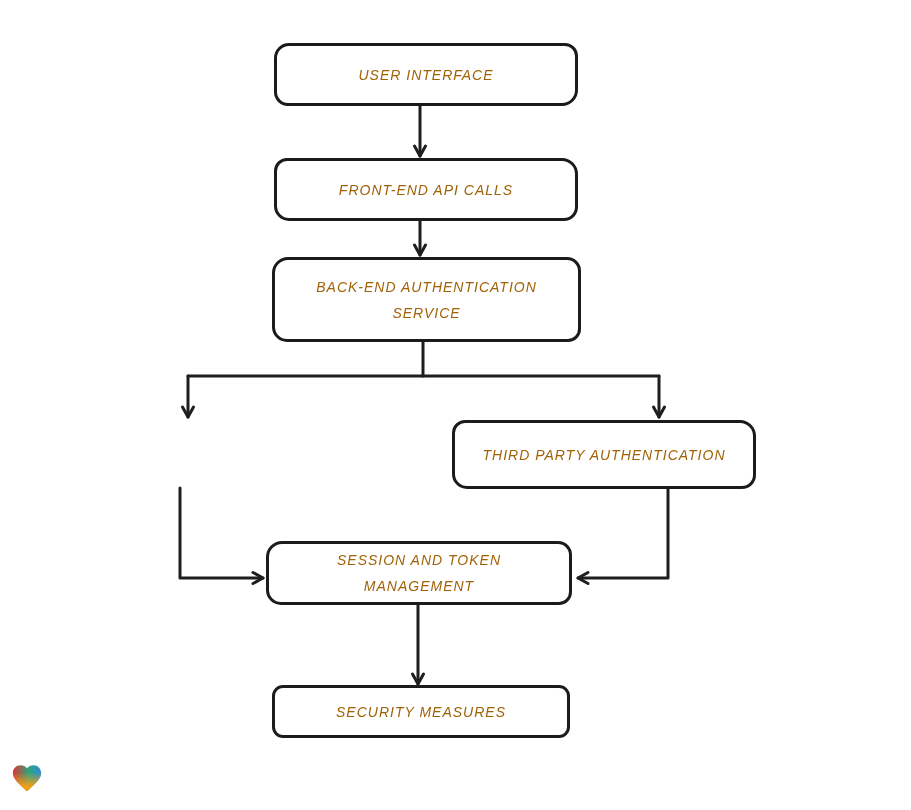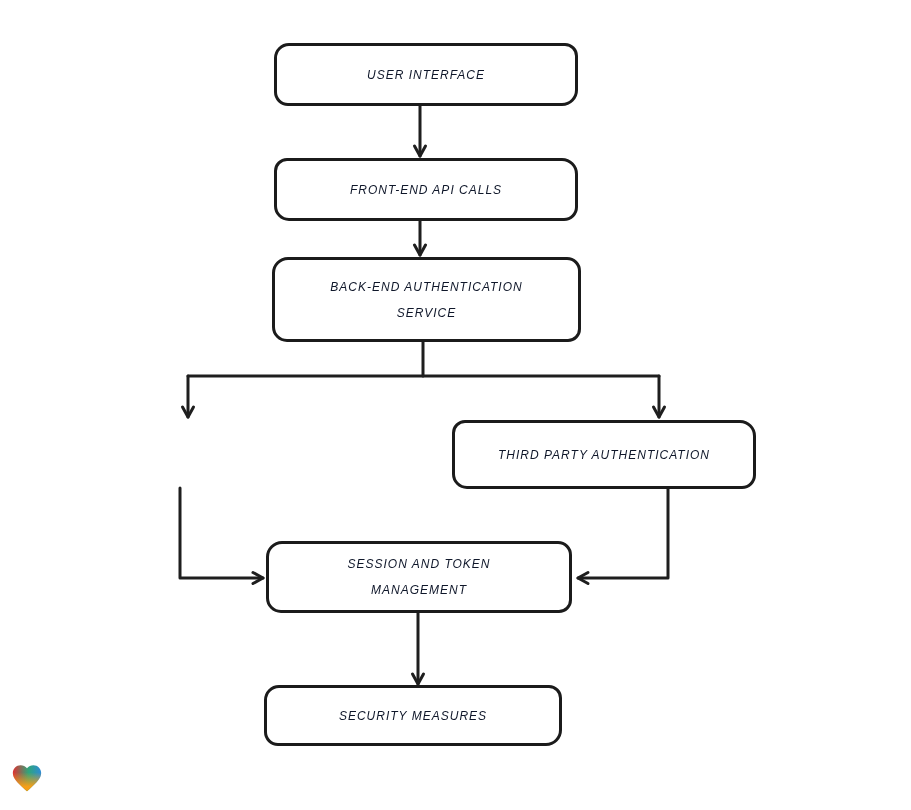--- a/index.html
+++ b/index.html
@@ -35,26 +35,26 @@
     box-sizing: border-box;
     background: #ffffff;
     border: 3px solid #1b1b1b;
     display: flex;
     align-items: center;
     justify-content: center;
     text-align: center;
     cursor: default;
   }
   .node-label {
-    font-size: 12px;
+    font-size: 14px;
     font-style: italic;
     font-weight: normal;
     letter-spacing: 1px;
     line-height: 26px;
-    color: #0f172a;
+    color: #a16207;
     white-space: pre-line;
     padding: 0 10px;
   }
   
   .r1 { border-radius: 15px 13px 16px 14px; }
   .r2 { border-radius: 13px 16px 14px 15px; }
   .r3 { border-radius: 16px 14px 13px 15px; align-items: center; }
   .logo {
     position: absolute;
     left: 10px;
@@ -96,26 +96,26 @@
   <div class="node r3" style="left:272px; top:257px; width:309px; height:85px;">
     <span class="node-label">BACK-END AUTHENTICATION
 SERVICE</span>
   </div>
 
 
   <div class="node r2" style="left:452px; top:420px; width:304px; height:69px;">
     <span class="node-label">THIRD PARTY AUTHENTICATION</span>
   </div>
 
-  <div class="node r3" style="left:266px; top:541px; width:306px; height:72px;">
+  <div class="node r3" style="left:266px; top:541px; width:306px; height:64px;">
     <span class="node-label">SESSION AND TOKEN
 MANAGEMENT</span>
   </div>
 
-  <div class="node r1" style="left:264px; top:685px; width:298px; height:61px;">
+  <div class="node r1" style="left:272px; top:685px; width:298px; height:53px;border-radius:11px;">
     <span class="node-label">SECURITY MEASURES</span>
   </div>
 
   <svg class="logo" viewBox="0 0 24 24" xmlns="http://www.w3.org/2000/svg">
     <defs>
       <linearGradient id="hg1" x1="0" y1="0" x2="1" y2="0">
         <stop offset="0" stop-color="#e03131"></stop>
         <stop offset="0.55" stop-color="#2fa57b"></stop>
         <stop offset="1" stop-color="#2e8bd6"></stop>
       </linearGradient>

